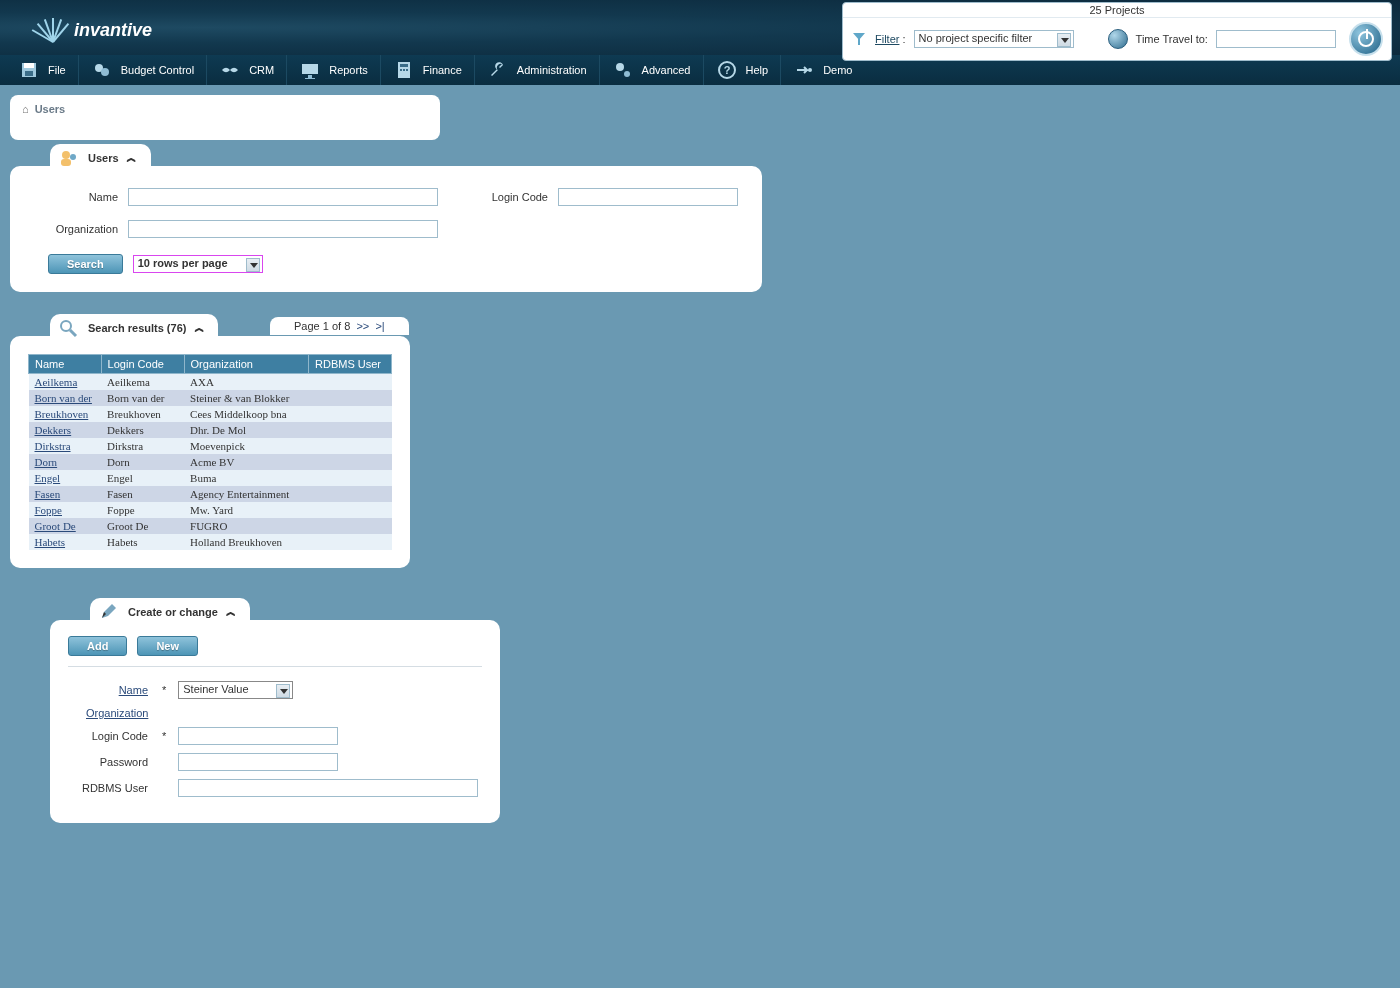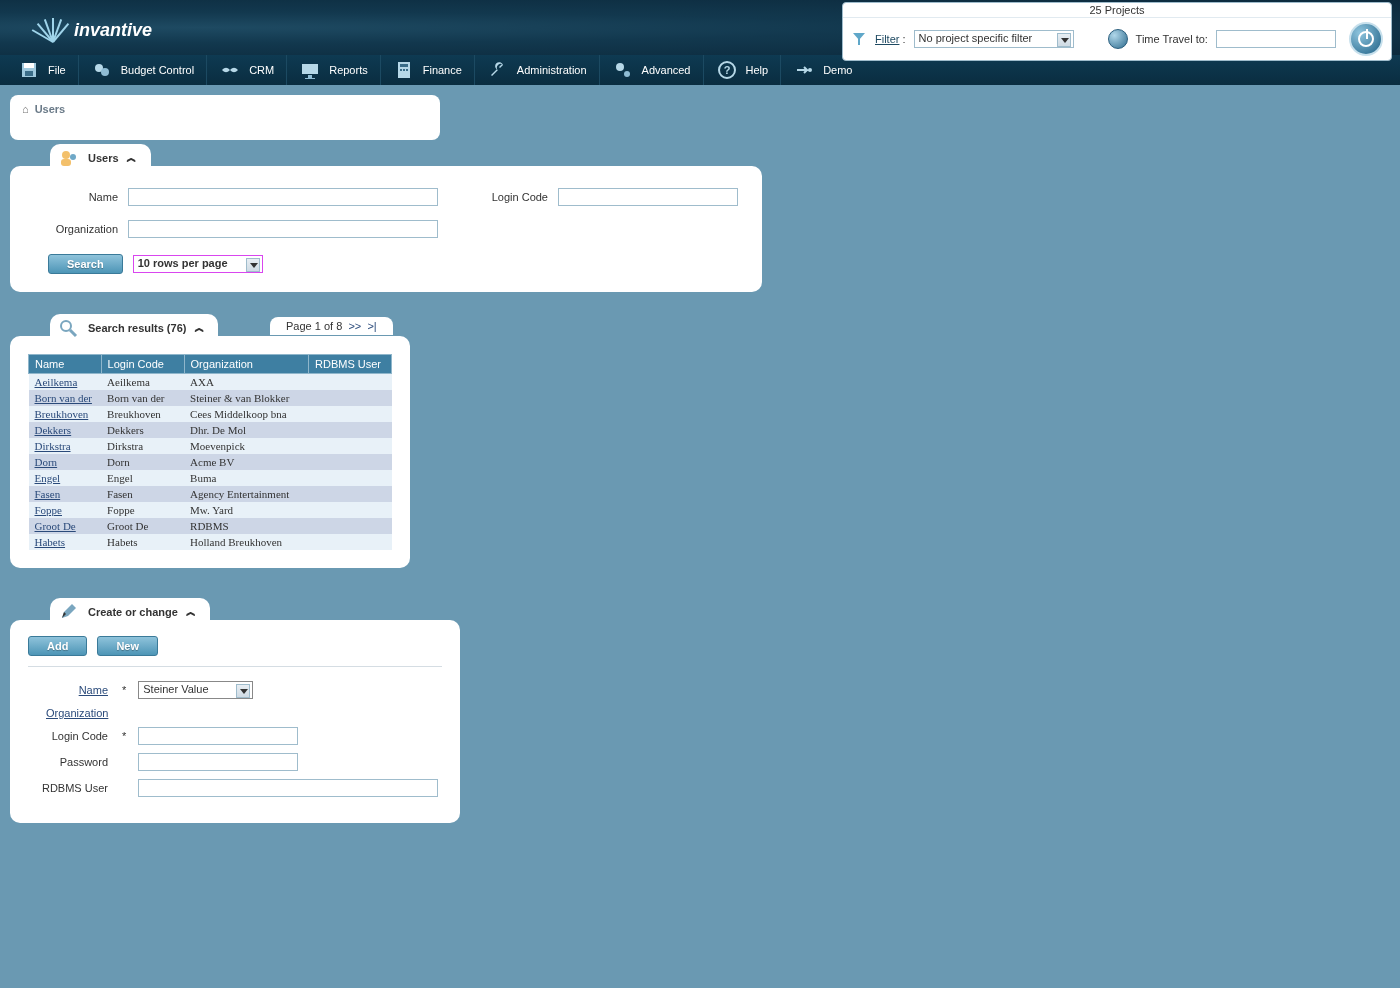--- a/index.html
+++ b/index.html
@@ -161,21 +161,21 @@
     position:absolute;top:-22px;left:40px;
     background:#fff;
     border-radius:10px 10px 0 0;
     padding:4px 14px 4px 8px;
     display:flex;align-items:center;gap:8px;
     font-weight:bold;color:#333;font-size:11px;
   }
   .panel-tab-secondary{
     position:absolute;top:-19px;left:260px;
     background:#fff;border-radius:8px 8px 0 0;
-    padding:3px 16px;font-size:11px;color:#333;
+    padding:3px 24px;font-size:11px;color:#333;
   }
   .panel-tab-icon{width:22px;height:20px;}
   .collapse-chevron{font-size:10px;color:#333;}
 
   
   .panel-users{width:752px;}
   .form-grid{
     display:grid;
     grid-template-columns: 90px 310px 100px 180px;
     column-gap:10px; row-gap:14px;
@@ -208,21 +208,21 @@
     padding:3px 6px;border:1px solid #8fb6cb;font-weight:normal;
   }
   table.results td{
     padding:2px 6px;border-bottom:0;font-family:Liberation Serif, serif;
   }
   table.results tr.odd{background:#e8f1f8;}
   table.results tr.even{background:#cdd6e6;}
   table.results td.name-cell{color:#2a4a7a;text-decoration:underline;}
 
   
-  .panel-create{width:450px;margin-top:52px;}
+  .panel-create{width:450px;margin-top:52px;margin-left:40px;}
   .toolbar{display:flex;gap:10px;padding:4px 0 10px 0;border-bottom:1px solid #d5dde3;}
   .form-rows{margin-top:14px;}
   .form-row{display:flex;align-items:center;gap:12px;margin-bottom:8px;}
   .form-row .lbl{width:80px;text-align:right;color:#333;}
   .form-row .lbl.link{color:#2a4a7a;text-decoration:underline;}
   .form-row .req{margin-left:2px;}
   .sel{border:1px solid #888;height:18px;width:115px;padding:1px 16px 1px 4px;position:relative;font-size:11px;}
   .wide-txt{border:1px solid #9fbccc;height:18px;width:300px;padding:1px 4px;font-size:11px;}
   .med-txt{border:1px solid #9fbccc;height:18px;width:160px;padding:1px 4px;font-size:11px;}
 
@@ -467,21 +467,21 @@
           </tr>
           <tr class="odd">
             <td class="name-cell">Foppe</td>
             <td>Foppe</td>
             <td>Mw. Yard</td>
             <td></td>
           </tr>
           <tr class="even">
             <td class="name-cell">Groot De</td>
             <td>Groot De</td>
-            <td>RDBMS</td>
+            <td>FUGRO</td>
             <td></td>
           </tr>
           <tr class="odd">
             <td class="name-cell">Habets</td>
             <td>Habets</td>
             <td>Holland Breukhoven</td>
             <td></td>
           </tr>
         </tbody>
     </table>

